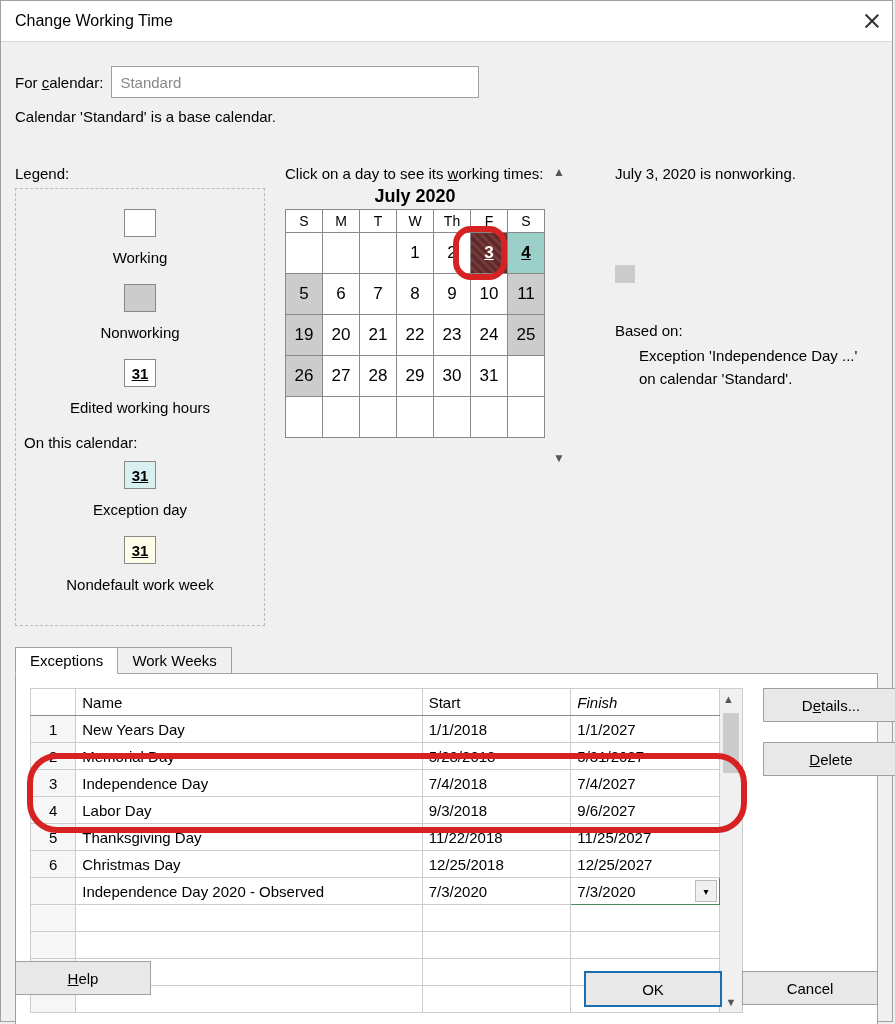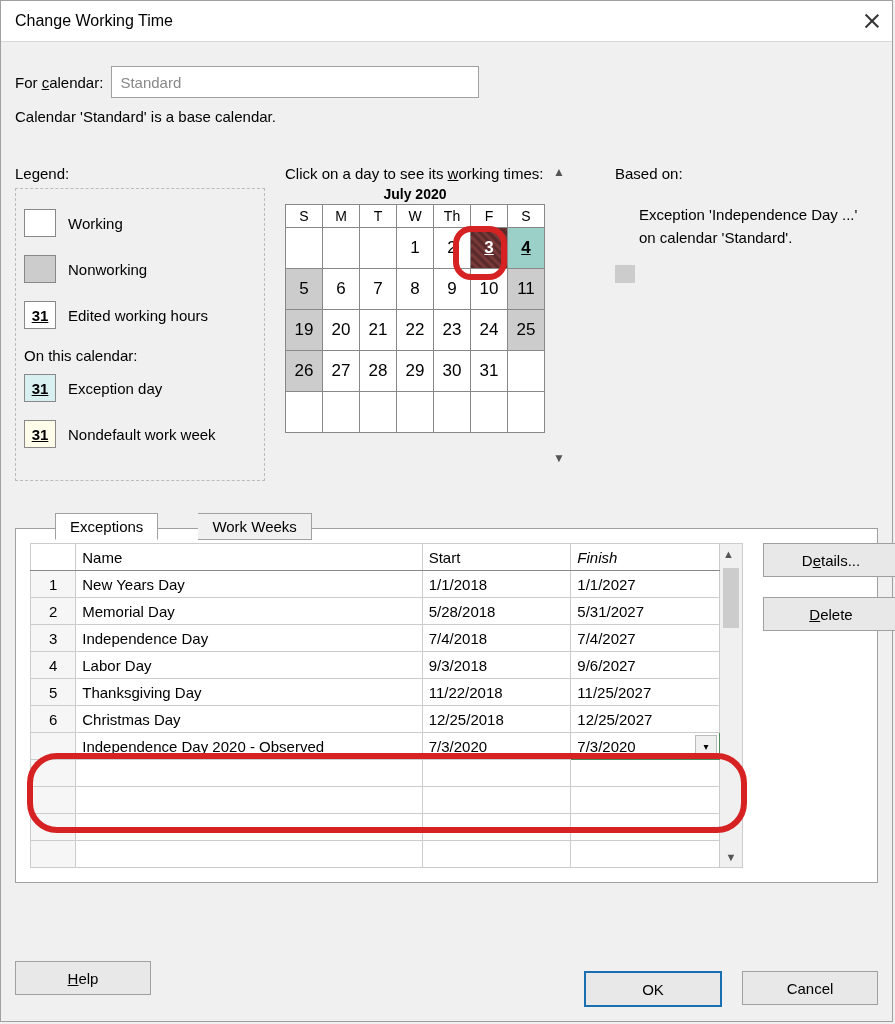--- a/index.html
+++ b/index.html
@@ -78,20 +78,21 @@
   .legend-label { margin-bottom: 6px; }
   .legend-box {
     border: 1px dashed #bbb;
     padding: 10px 8px 14px 8px;
   }
   .legend-item {
     display: flex;
     align-items: center;
     gap: 12px;
     margin: 10px 0 18px 0;
+    flex-direction: column;
   }
   .swatch {
     width: 32px;
     height: 28px;
     border: 1px solid #888;
     box-sizing: border-box;
     display: flex;
     align-items: center;
     justify-content: center;
     font-weight: bold;
@@ -99,21 +100,21 @@
   .swatch.white { background: #fff; }
   .swatch.gray { background: #ccc; }
   .swatch.edit { background: #fff; text-decoration: underline; }
   .swatch.excep { background: #d8f0f0; text-decoration: underline; }
   .swatch.nondef { background: #fdfdea; text-decoration: underline; }
   .legend-sublabel { margin: 14px 0 6px 0; }
 
   .calendar-col { width: 310px; position: relative; }
   .cal-instr { margin-bottom: 4px; }
   .cal-instr u { text-decoration: underline; }
-  .cal-month { text-align: center; font-weight: 600; font-size: 14px; margin-bottom: 2px; }
+  .cal-month { text-align: center; font-weight: 600; font-size: 18px; margin-bottom: 2px; }
   table.calendar {
     border-collapse: collapse;
     width: 260px;
     background: #fff;
   }
   table.calendar th, table.calendar td {
     border: 1px solid #888;
     width: 37px;
     height: 40px;
     text-align: center;
@@ -147,21 +148,21 @@
     margin-left: 4px;
   }
   .scroll-arrow {
     font-size: 12px;
     color: #555;
     cursor: pointer;
   }
 
   .info-col { width: 260px; }
   .info-status { margin-bottom: 140px; }
-  .based-label { margin-bottom: 22px; }
+  .based-label { margin-bottom: 6px; }
   .based-text { margin-left: 24px; line-height: 1.5; }
 
   .gray-chip {
     position: absolute;
     right: -40px;
     top: 100px;
     width: 20px;
     height: 18px;
     background: #ccc;
   }
@@ -169,22 +170,21 @@
   
   .tabs-area { margin-top: 20px; }
   .tabset { display: flex; position: relative; z-index: 2; }
   .tab {
     padding: 4px 14px;
     border: 1px solid #a0a0a0;
     background: #f0f0f0;
     font-size: 15px;
     cursor: pointer;
     position: relative;
-    top: 12px;
-    margin-left: 40px;
+    top: 1px;
   }
   .tab.active {
     background: #fff;
     border-bottom-color: #fff;
   }
   .tab + .tab { border-left: none; }
   .tab-body {
     border: 1px solid #a0a0a0;
     background: #fff;
     padding: 14px 0 14px 14px;
@@ -412,20 +412,21 @@
           </table>
         </div>
         <div class="scroll-col">
           <span class="scroll-arrow">▲</span>
           <span class="scroll-arrow">▼</span>
         </div>
         <div class="gray-chip"></div>
       </div>
 
       <div class="info-col">
+        <div class="info-status">July 3, 2020 is nonworking.</div>
         <div class="based-label">Based on:</div>
         <div class="based-text">Exception 'Independence Day ...' on calendar 'Standard'.</div>
       </div>
     </div>
 
     <div class="tabs-area">
       <div class="tabset">
         <div class="tab active">Exceptions</div>
         <div class="tab">Work Weeks</div>
       </div>

